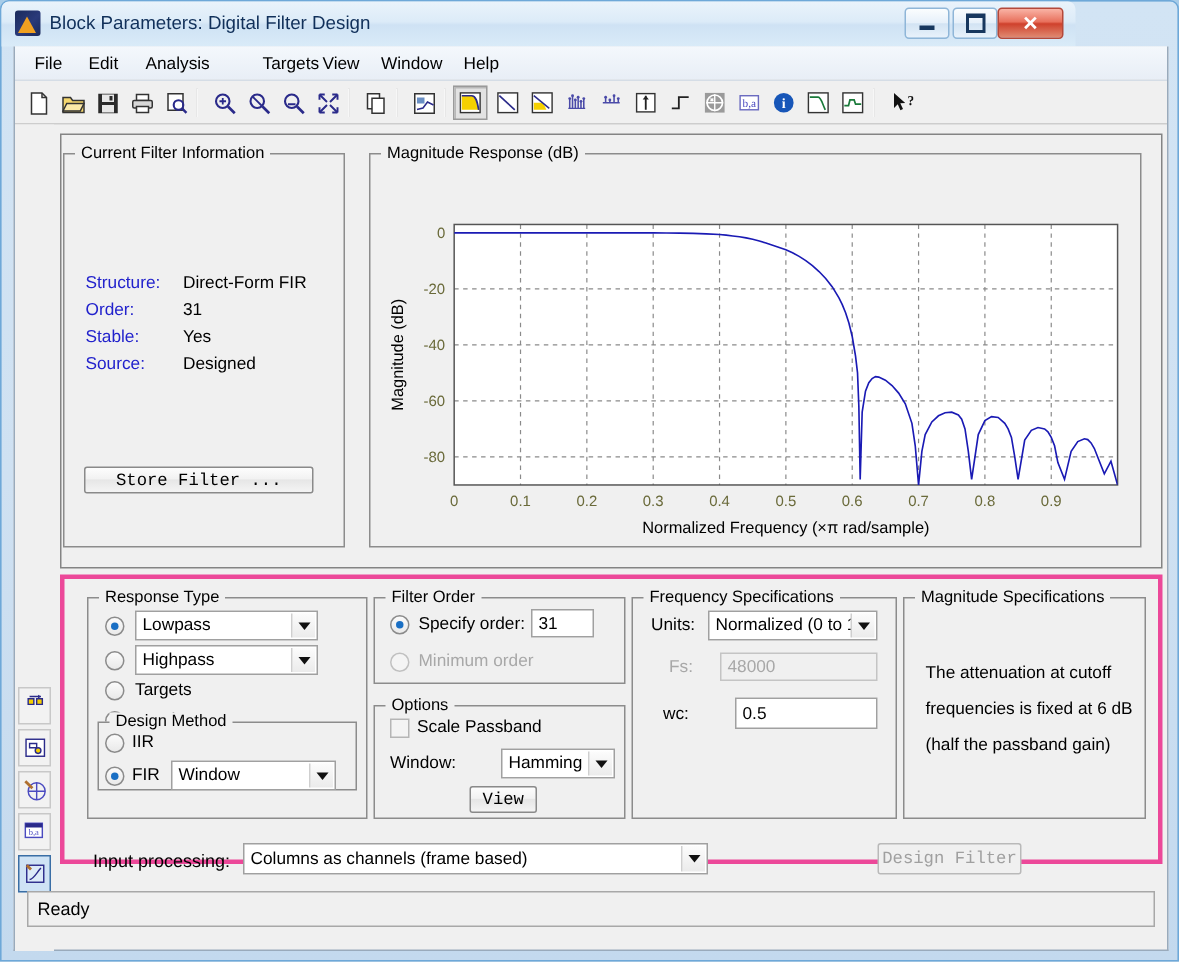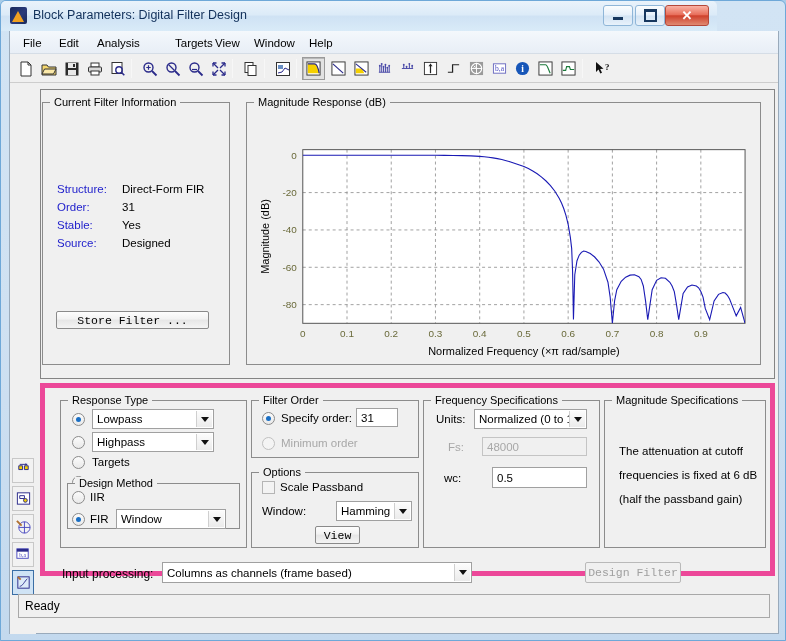--- a/index.html
+++ b/index.html
@@ -106,21 +106,21 @@
     position:absolute; top:-7px; left:7px; padding:0 4px;
     background:#f0f0f0; font-size:11px; color:#000; white-space:nowrap;
   }
   
   #area-top{
     position:absolute; left:30px; top:58px; width:735px; height:290px;
     background:#f0f0f0; border:1px solid #848484;
   }
   #area-bottom{
     position:absolute; left:30px; top:352px; width:735px; height:193px;
-    background:#f0f0f0; border:5px solid #ec4899;
+    background:#f0f0f0; border:3px solid #ec4899;
   }
 
   
   #cfi{ left:1px; top:12px; width:188px; height:263px; }
   .cfi-label{ position:absolute; left:14px; color:#2222cc; font-size:11.5px; white-space:nowrap;}
   .cfi-value{ position:absolute; left:79px; color:#000; font-size:11.5px; white-space:nowrap;}
   .btn{
     position:absolute; border:1px solid #8a8a8a; border-radius:2px;
     background:linear-gradient(to bottom,#fdfdfd 0%,#f2f2f2 45%,#e6e6e6 50%,#f4f4f4 100%);
     font-size:11.5px; color:#000; text-align:center; white-space:nowrap;

